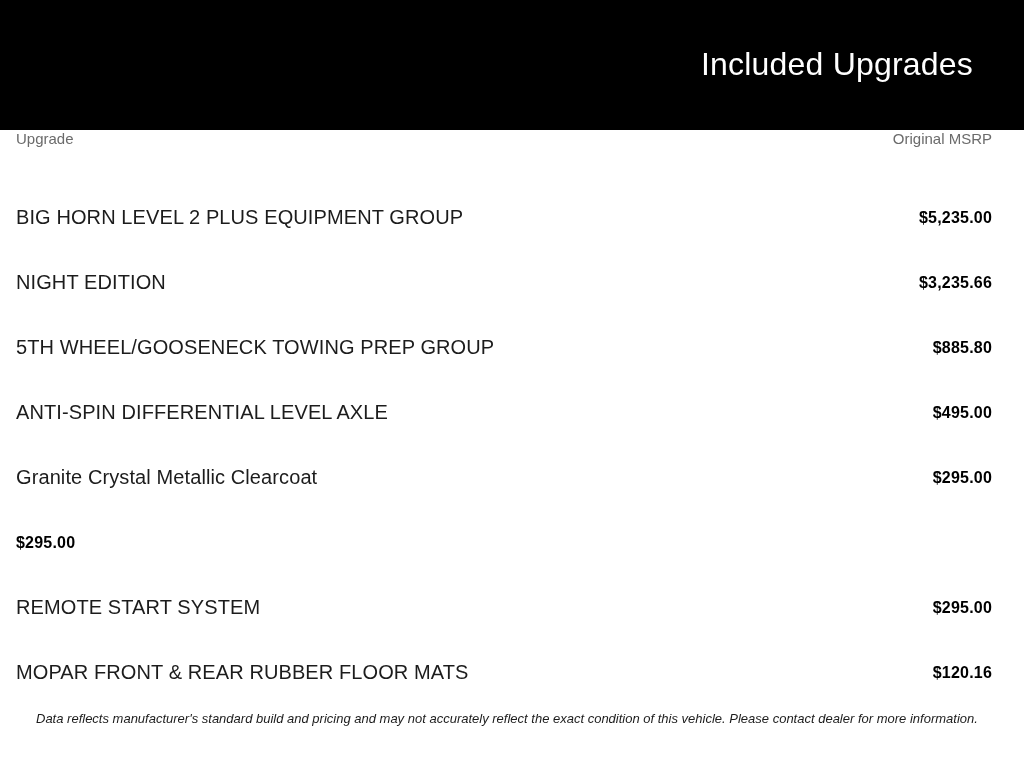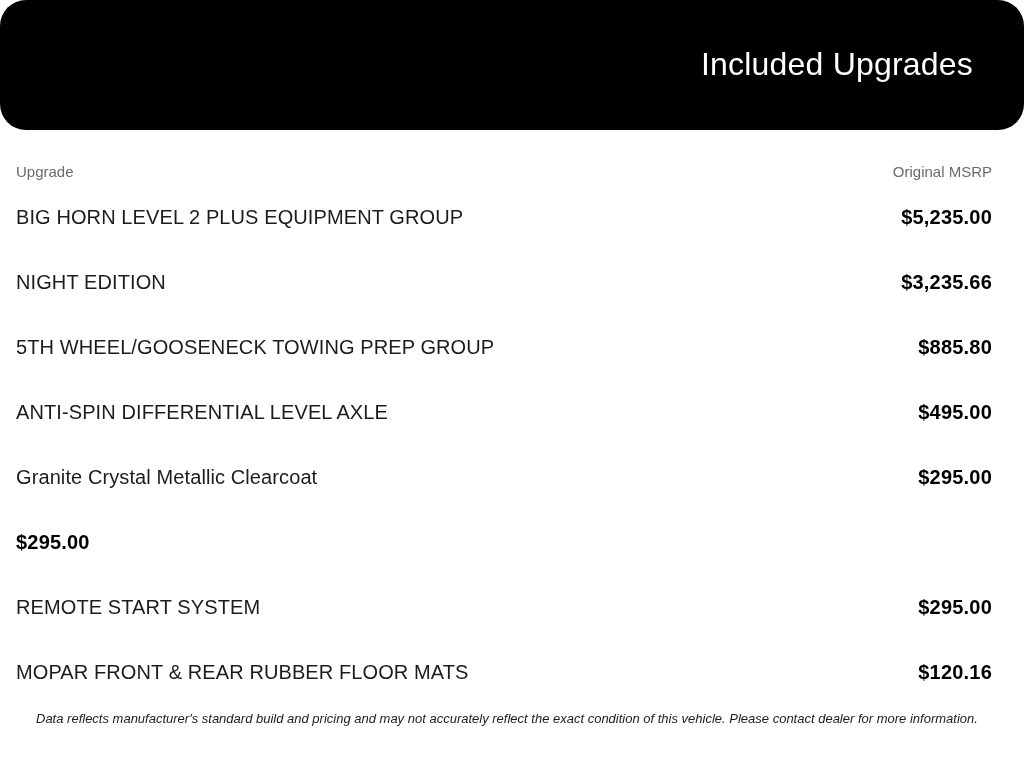--- a/index.html
+++ b/index.html
@@ -15,60 +15,58 @@
   body{
     background:var(--page-bg);
     font-family:"Liberation Sans", sans-serif;
     overflow:hidden;
   }
   .top-banner{
     position:relative;
     width:100%;
     height:130px;
     background:var(--header-bg);
-    border-radius:26px;
   }
   .top-banner h1{
     position:absolute;
     top:46px;
     right:51px;
     font-size:32px;
     font-weight:400;
     color:var(--header-text);
     letter-spacing:0.2px;
     white-space:nowrap;
   }
   .content{
     padding:0 32px 0 16px;
   }
   .col-headers{
     display:flex;
     justify-content:space-between;
-    align-items:flex-end;
     height:55px;
     padding-bottom:5px;
   }
   .col-headers span{
     font-size:15px;
     color:var(--column-label);
   }
   .upgrade-row{
     display:flex;
     justify-content:space-between;
     align-items:center;
     height:65px;
     text-align:center;
   }
   .upgrade-row .label{
     font-size:20px;
     color:var(--row-label);
     letter-spacing:0.1px;
   }
   .upgrade-row .price{
-    font-size:20px;
+    font-size:16px;
     font-weight:700;
     color:var(--price);
     letter-spacing:0.2px;
   }
   .disclaimer{
     margin-top:6px;
     font-size:13px;
     font-style:italic;
     color:#1c1c1c;
     white-space:nowrap;

